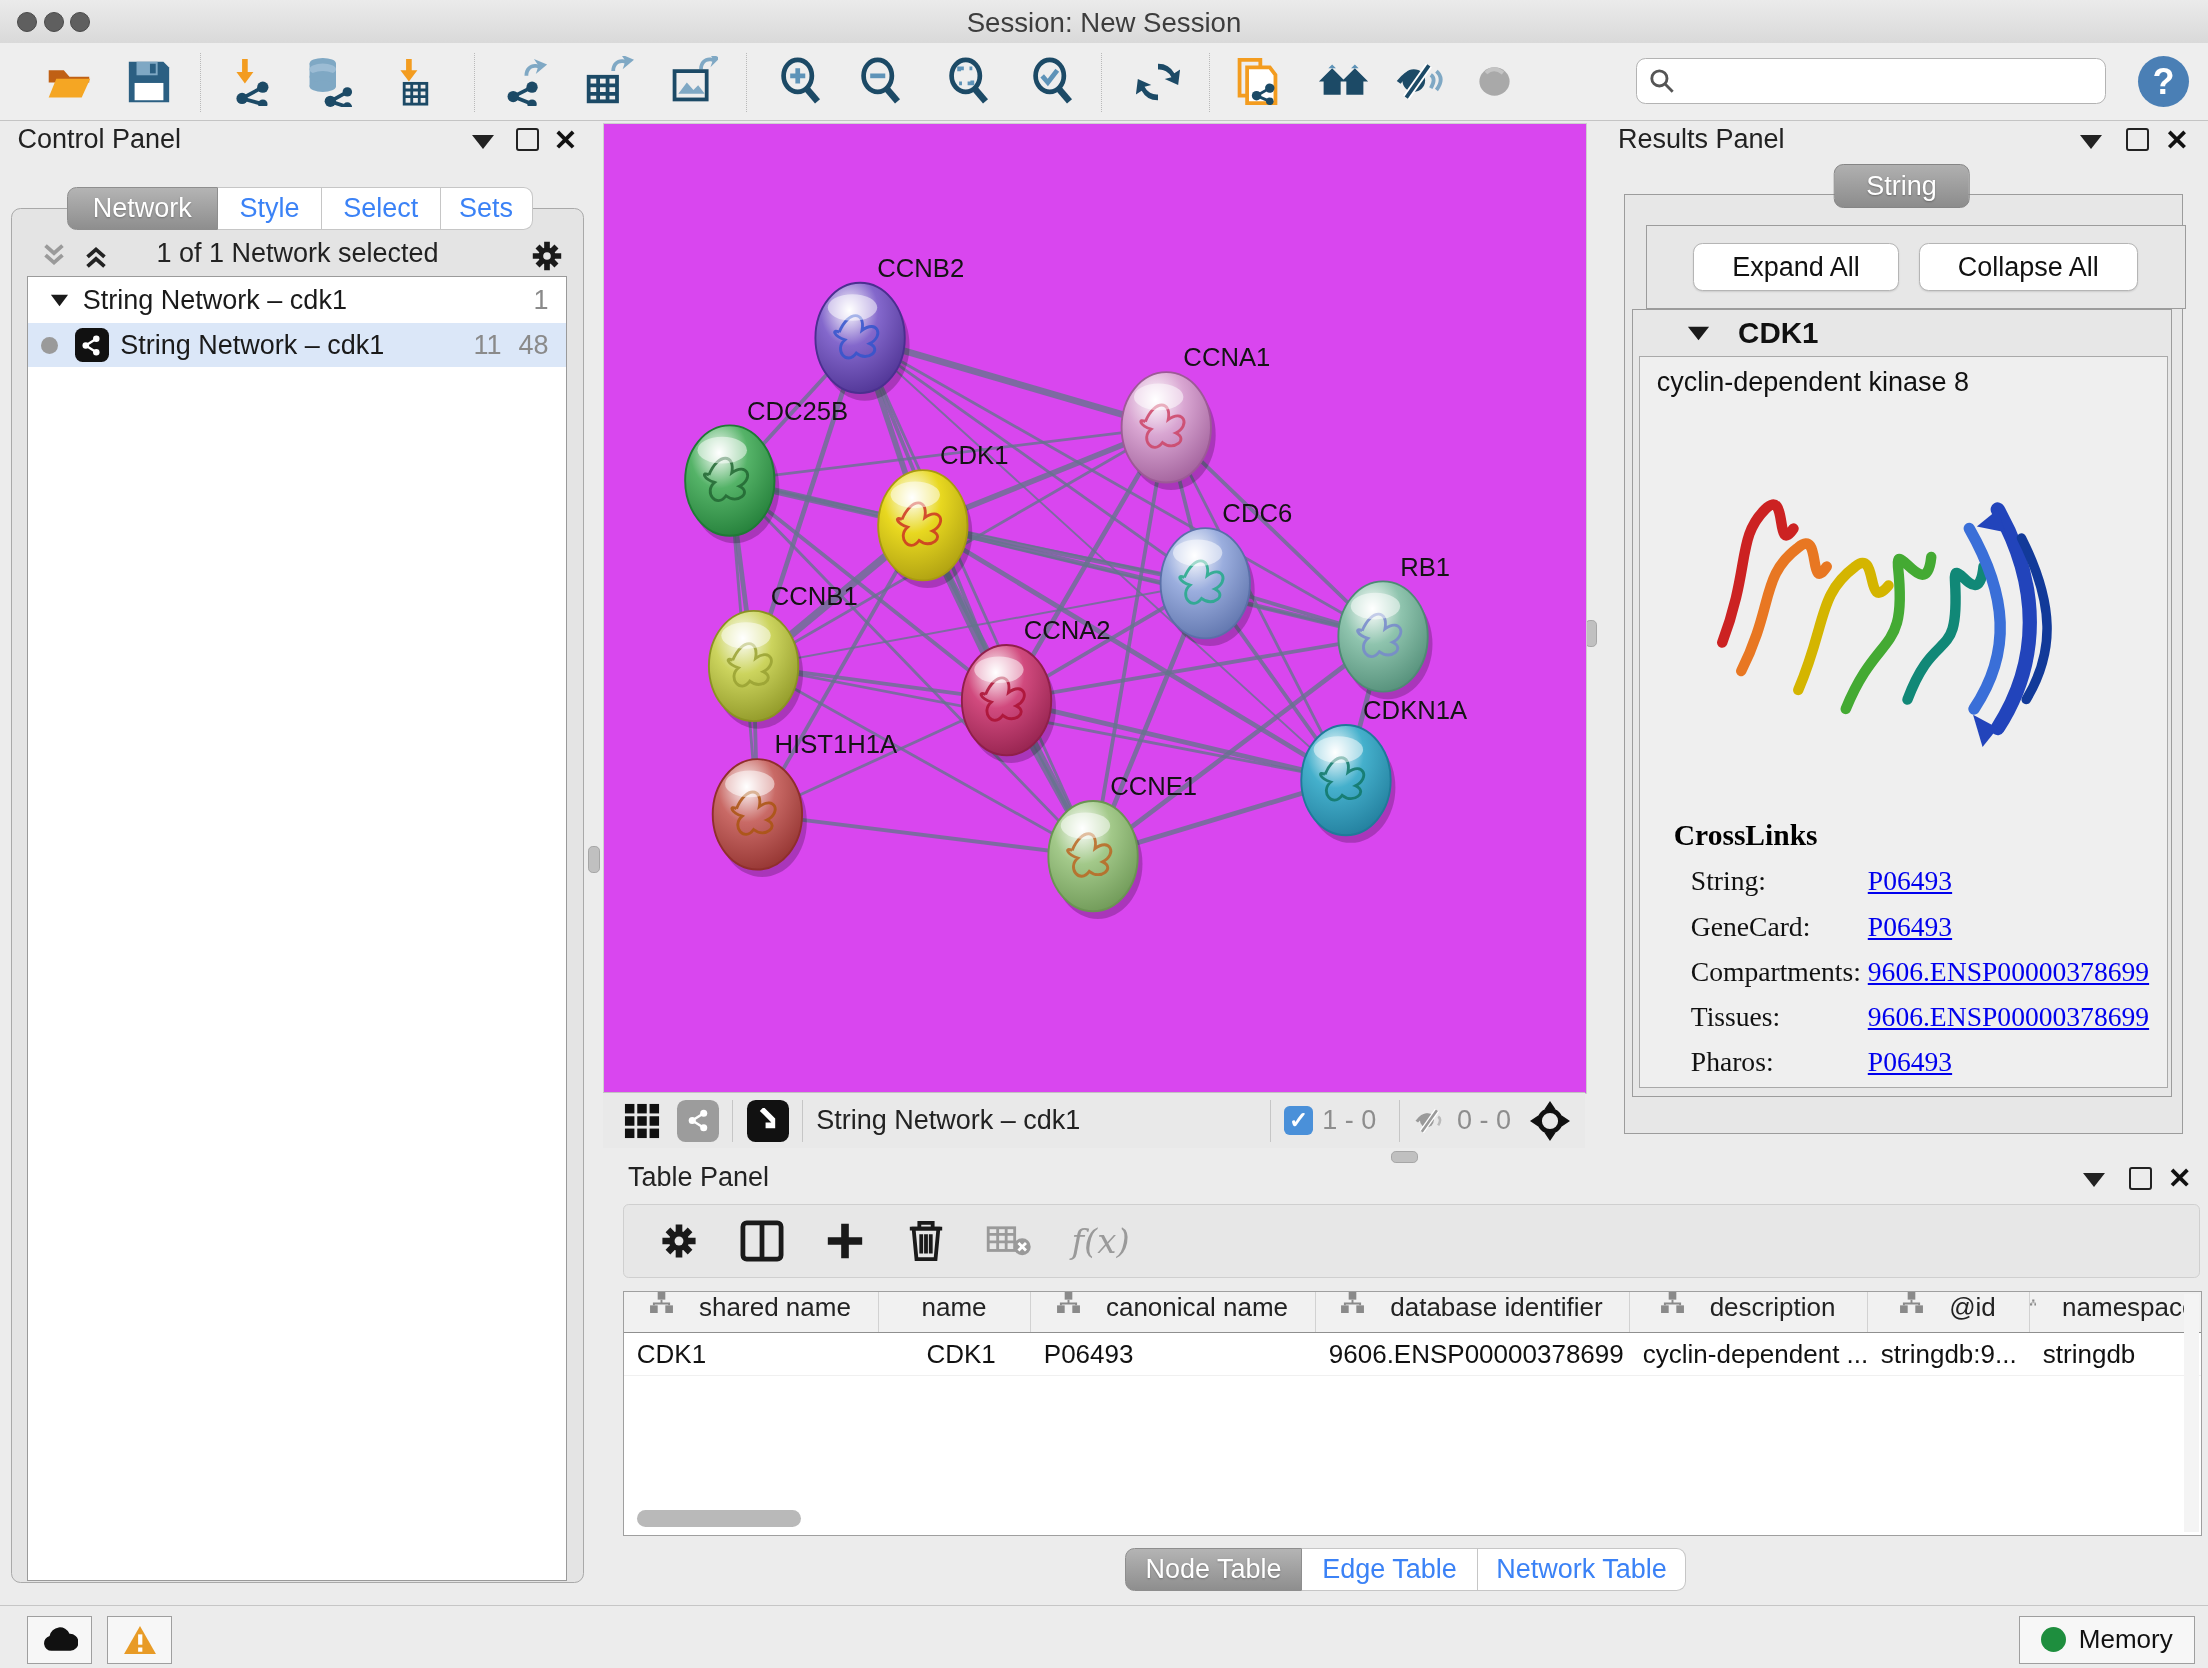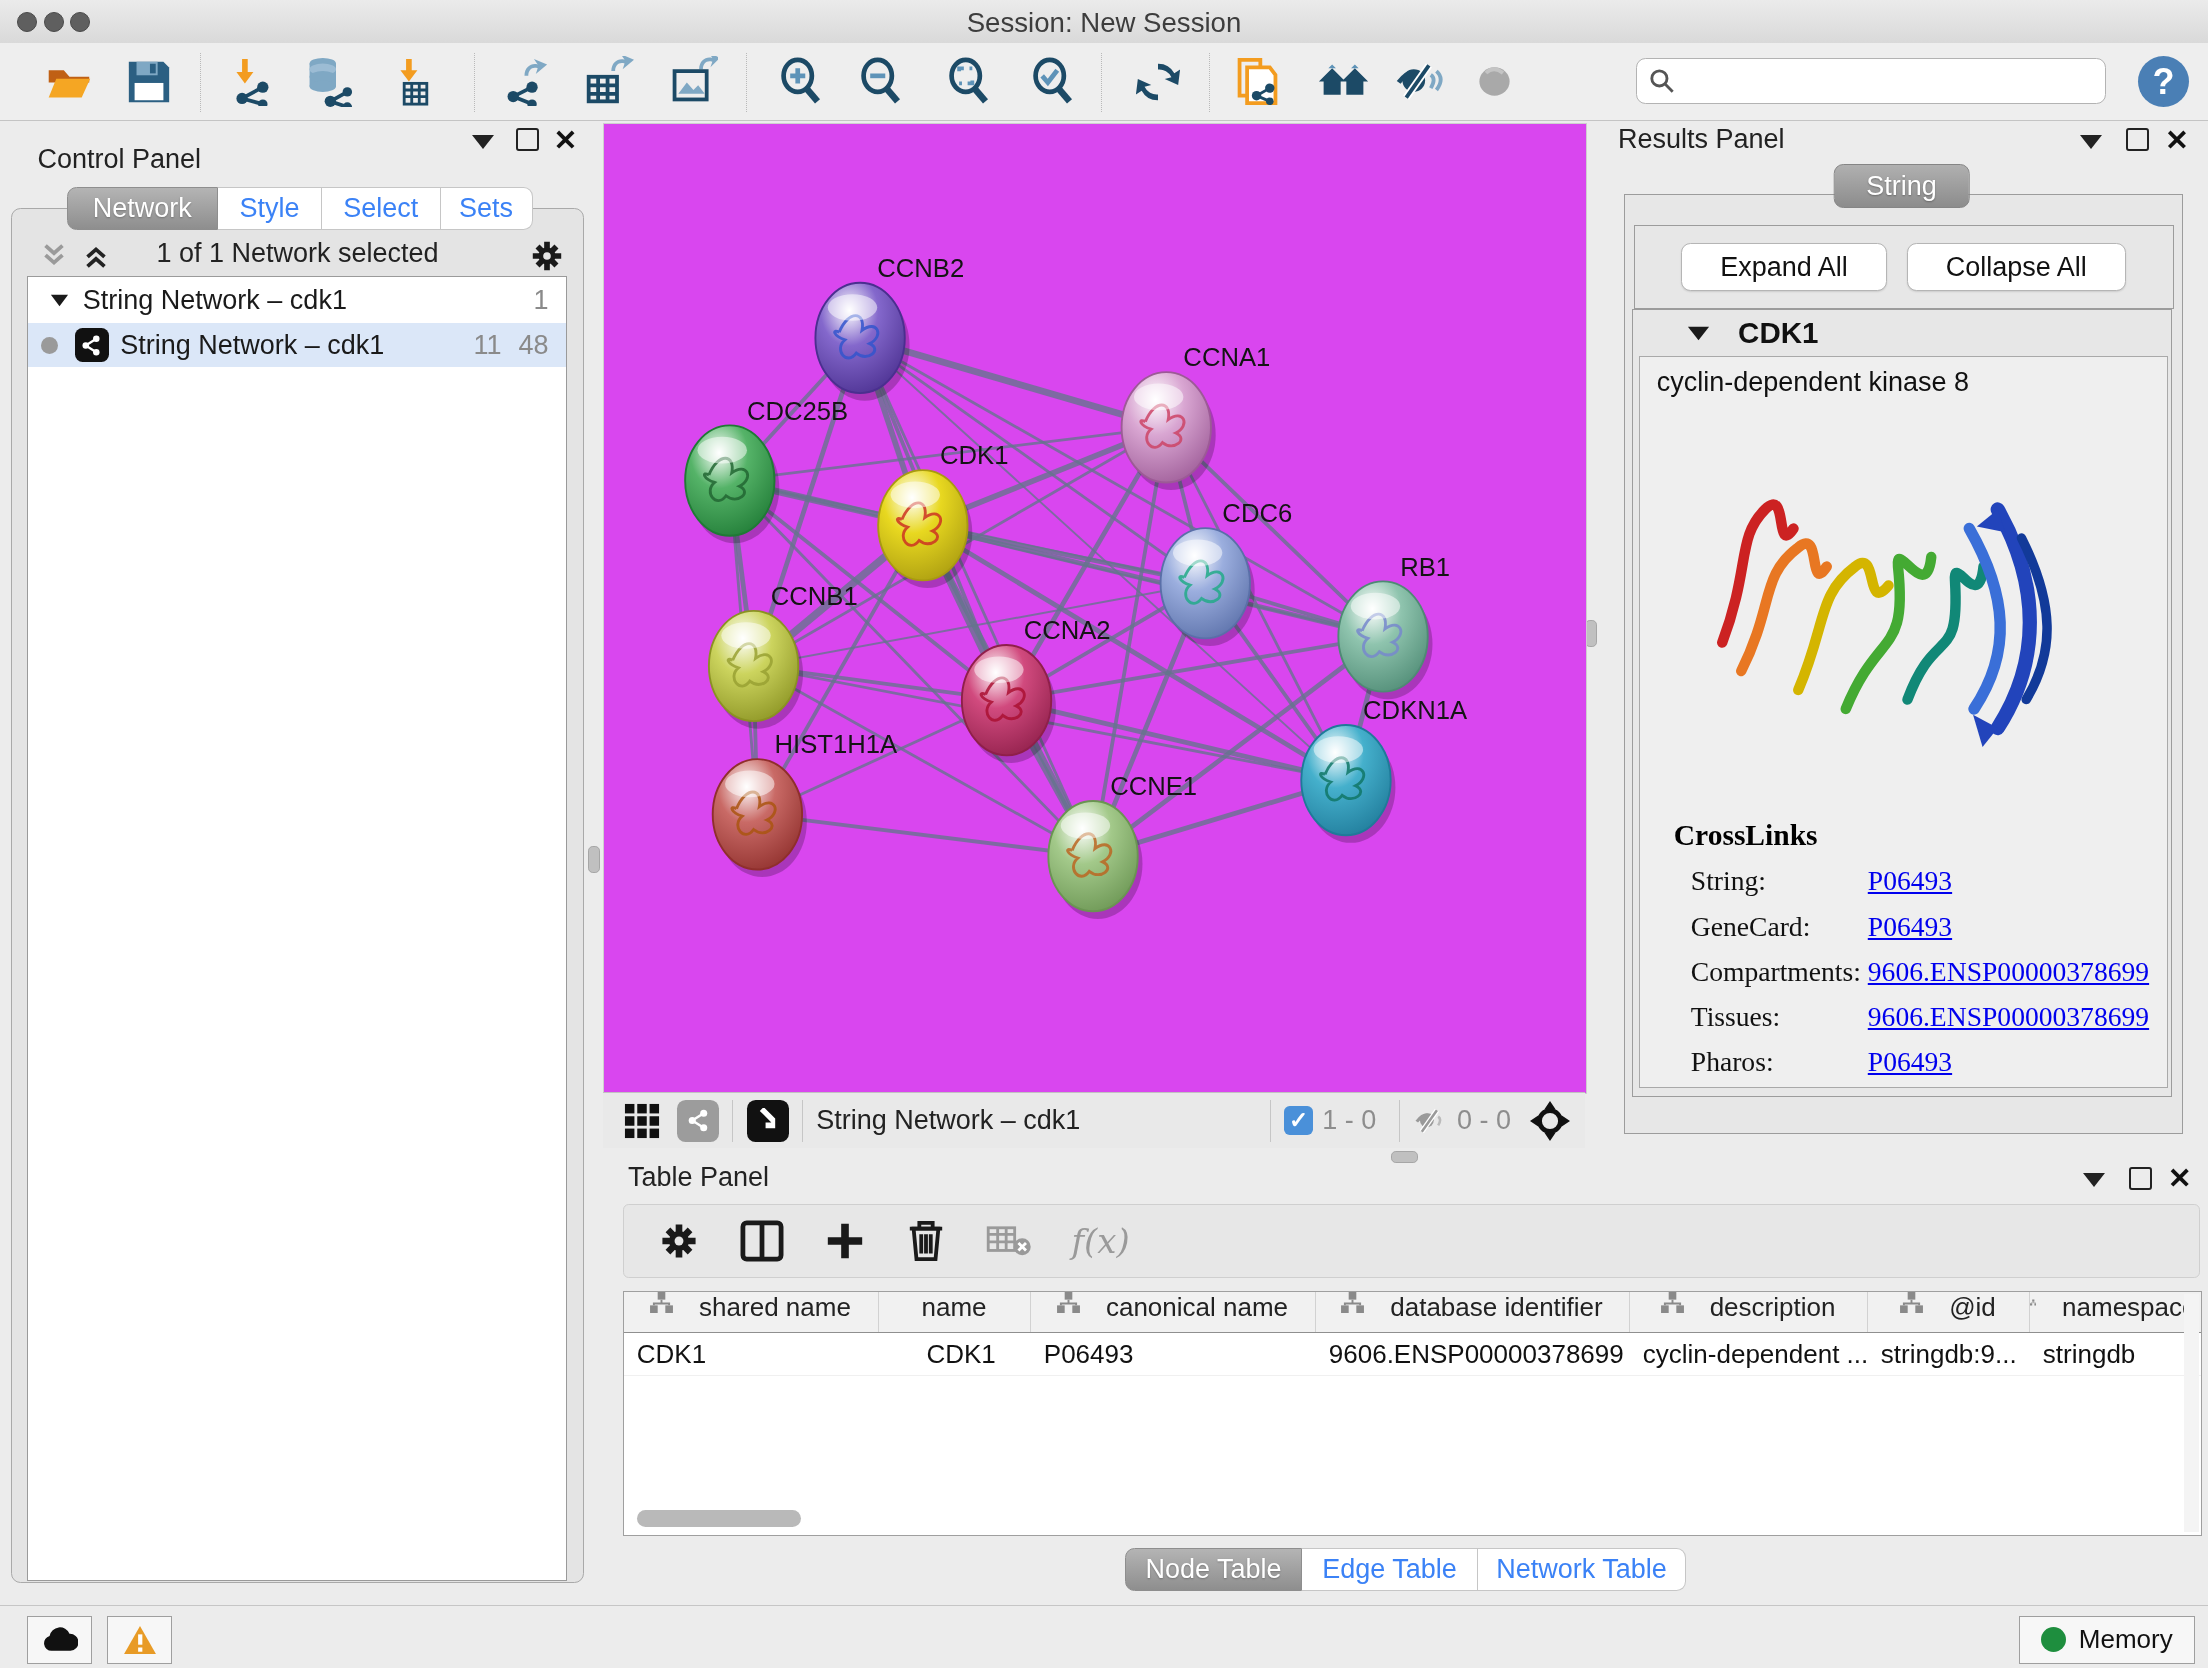--- a/index.html
+++ b/index.html
@@ -33,21 +33,21 @@
   .float-sq{width:19px;height:19px;border:2.9px solid #222;border-radius:2.9px;}
   .close-x{font-size:28.5px;font-weight:bold;color:#111;line-height:1;}
   .tabbar{display:flex;}
   .tab{background:#fff;border:1px solid #c6c6c6;border-left:none;padding:4.8px 0;text-align:center;
     font-size:27px;color:#3b82f6;}
   .tab.first{border-left:1px solid #c6c6c6;border-radius:9.5px 0 0 9.5px;}
   .tab.last{border-radius:0 9.5px 9.5px 0;}
   .tab.active{background:linear-gradient(#b4b4b4,#8e8e8e);color:#fff;text-shadow:0 1px 1.9px rgba(0,0,0,.25);border-color:#8e8e8e;}
   
   .control-panel{position:absolute;left:9.5px;top:122px;width:582px;height:1457px;}
-  .cp-titlerow{position:absolute;left:28px;top:1.9px;margin-top:20px;}
+  .cp-titlerow{position:absolute;left:8px;top:1.9px;}
   .cp-box{position:absolute;left:1.9px;top:86px;width:571px;height:1373px;background:#e4e4e4;
     border:1px solid #a9a9a9;border-radius:9.5px;}
   .cp-tabs{position:absolute;left:57px;top:65px;width:466px;}
   .cp-gearrow{position:absolute;left:9.5px;top:112px;width:557px;height:42px;}
   .cp-status{position:absolute;left:0;top:3.8px;width:100%;text-align:center;font-size:27px;color:#222;}
   .cp-list{position:absolute;left:17px;top:154px;width:538px;height:1303px;background:#fff;border:1px solid #9a9a9a;}
   .net-row{position:absolute;left:0;width:100%;height:44px;display:flex;align-items:center;font-size:27px;}
   .net-row .grow{flex:1;}
   .row-num{color:#8a8a8a;font-size:27px;margin-right:17px;}
   .share-badge{width:34px;height:34px;background:#111;border-radius:7.6px;display:flex;align-items:center;justify-content:center;margin:0 11.4px 0 3.8px;}
@@ -63,21 +63,21 @@
   .splitter-dot{position:absolute;width:9.5px;height:25px;background:#c0c0c0;border-radius:4.8px;border:1px solid #a6a6a6;}
   .splitter-dot.h{width:25px;height:9.5px;}
   
   .results{position:absolute;left:1595px;top:122px;width:613px;height:1041px;}
   .res-titlerow{position:absolute;left:23px;top:1.9px;}
   .string-tab{position:absolute;left:50%;transform:translateX(-50%);top:42px;z-index:3;
     background:linear-gradient(#b0b0b0,#8c8c8c);color:#fff;font-size:27px;padding:5.7px 32px;border-radius:9.5px;
     text-shadow:0 1px 1.9px rgba(0,0,0,.3);border:1px solid #858585;}
   .res-outer{position:absolute;left:28.5px;top:72px;width:557px;height:938px;background:#e7e7e7;
     border:1px solid #9c9c9c;}
-  .res-btnbox{position:absolute;left:9px;top:30px;width:540px;height:84px;background:#e7e7e7;border:1px solid #9c9c9c;box-sizing:border-box;
+  .res-btnbox{position:absolute;left:21px;top:30px;width:540px;height:84px;background:#e7e7e7;border:1px solid #9c9c9c;box-sizing:border-box;
     display:flex;align-items:center;justify-content:center;gap:20px;}
   .res-btn{background:#fff;border:1px solid #b5b5b5;border-radius:9.5px;font-size:27px;padding:7.6px 38px;color:#111;box-shadow:0 1px 1.9px rgba(0,0,0,.12);}
   .gene-box{position:absolute;left:7.6px;top:114px;width:540px;height:788px;background:#e7e7e7;border:1px solid #9c9c9c;box-sizing:border-box;}
   .gene-head{position:absolute;left:0;top:0;width:100%;height:46px;display:flex;align-items:center;}
   .gene-symbol{font-size:29.5px;font-weight:bold;color:#111;}
   .gene-content{position:absolute;left:5.7px;top:46px;width:527px;height:730px;background:#efefef;border:1px solid #a9a9a9;}
   .gene-desc{position:absolute;left:17px;top:9.5px;font-size:27px;color:#111;}
   .protein-img{position:absolute;left:44px;top:67px;}
   .crosslinks{position:absolute;left:34px;top:462px;font-family:"Liberation Serif",serif;}
   .cl-head{font-size:29.5px;font-weight:bold;color:#000;}

